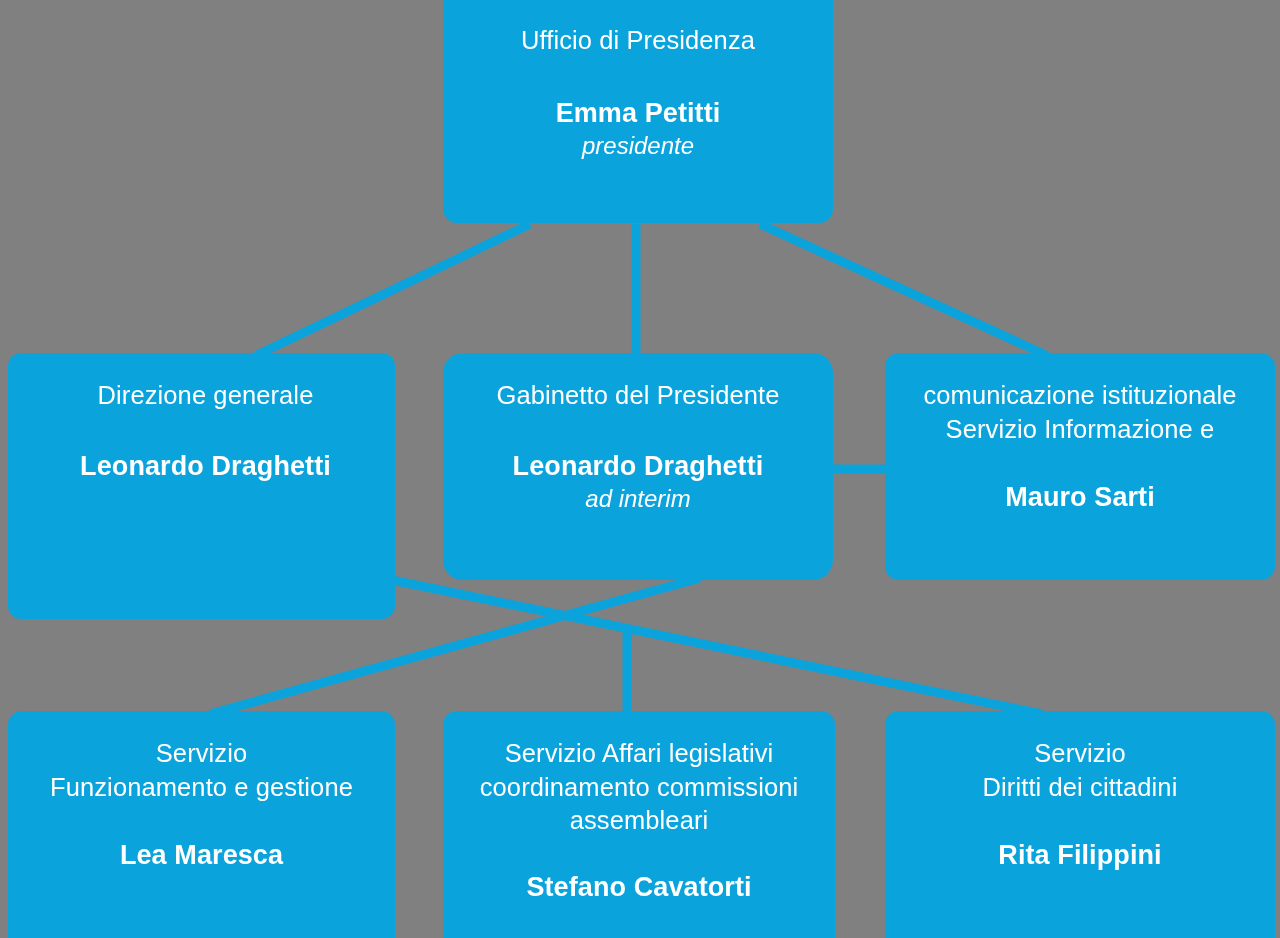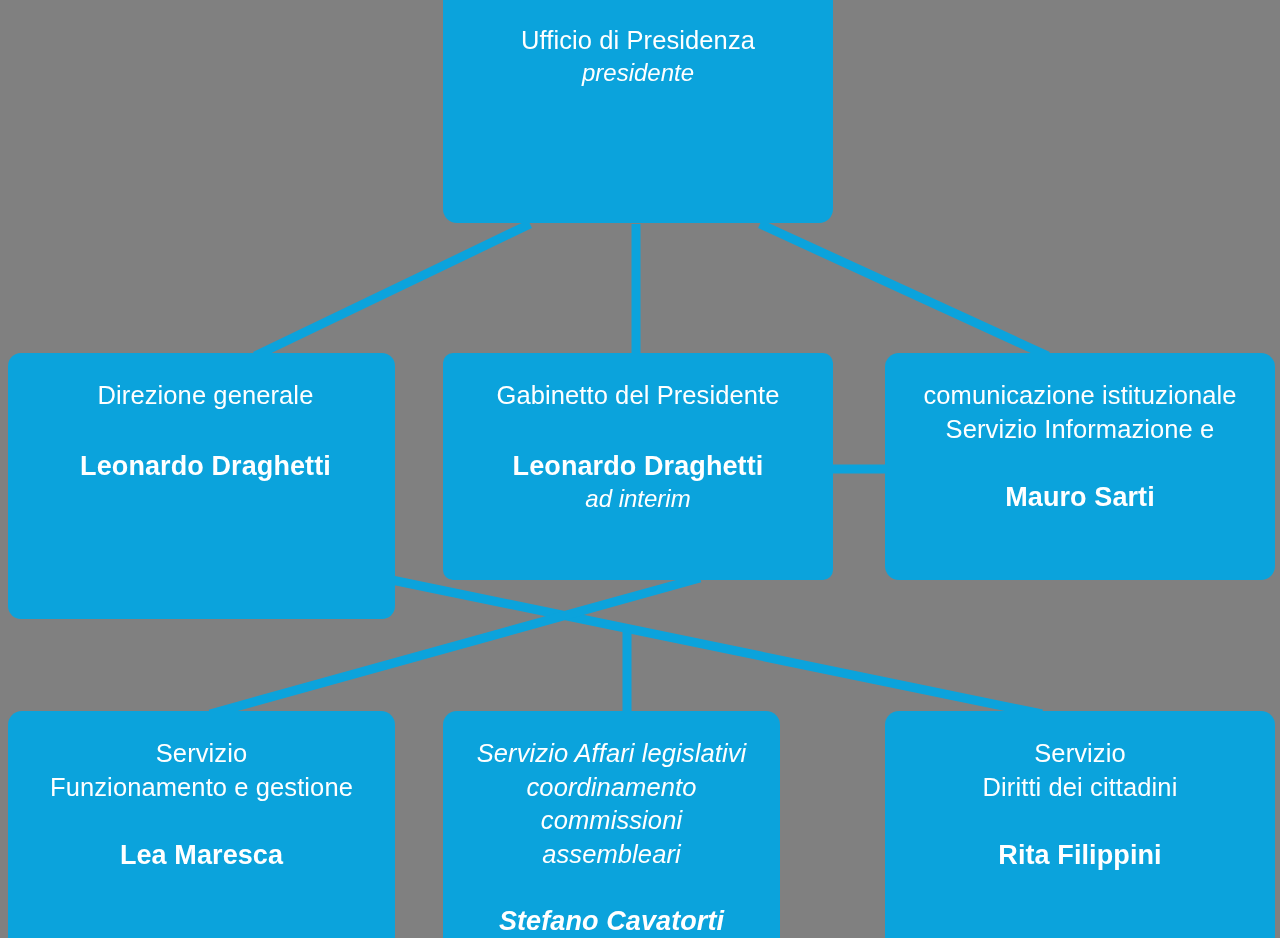--- a/index.html
+++ b/index.html
@@ -76,40 +76,39 @@
 
   #node-direzione {
     left: 8px; top: 353px; width: 387px; height: 266px;
     border-radius: 13px;
     padding-left: 22px;
   }
   #node-direzione .node-person { margin-top: 36px; }
 
   #node-gabinetto {
     left: 443px; top: 353px; width: 390px; height: 227px;
-    border-radius: 10px;
+    border-radius: 20px;
   }
   #node-gabinetto .node-person { margin-top: 36px; }
 
   #node-informazione {
     left: 885px; top: 353px; width: 390px; height: 227px;
     border-radius: 14px;
   }
   #node-informazione .node-person { margin-top: 34px; }
 
   #node-funzionamento {
     left: 8px; top: 711px; width: 387px; height: 227px;
     border-radius: 14px 14px 0 0;
   }
   #node-funzionamento .node-person { margin-top: 34px; }
 
   #node-affari {
-    left: 443px; top: 711px; width: 337px; height: 227px;
+    left: 443px; top: 711px; width: 392px; height: 227px;
     border-radius: 14px 14px 0 0;
-    font-style: italic;
   }
   #node-affari .node-person { margin-top: 32px; }
 
   #node-diritti {
     left: 885px; top: 711px; width: 390px; height: 227px;
     border-radius: 14px 14px 0 0;
   }
   #node-diritti .node-person { margin-top: 34px; }
 </style>
 </head>
@@ -131,20 +130,21 @@
       <line x1="382" y1="578" x2="1042" y2="714"></line>
 
       <line x1="700" y1="578" x2="210" y2="714"></line>
 
       <line x1="627" y1="632" x2="627" y2="714"></line>
     </g>
   </svg>
 
   <div class="node" id="node-presidenza">
     <div class="node-unit">Ufficio di Presidenza</div>
+    <div class="node-person">Emma Petitti</div>
     <div class="node-role">presidente</div>
   </div>
 
   <div class="node" id="node-direzione">
     <div class="node-unit">Direzione generale</div>
     <div class="node-person">Leonardo Draghetti</div>
   </div>
 
   <div class="node" id="node-gabinetto">
     <div class="node-unit">Gabinetto del Presidente</div>

